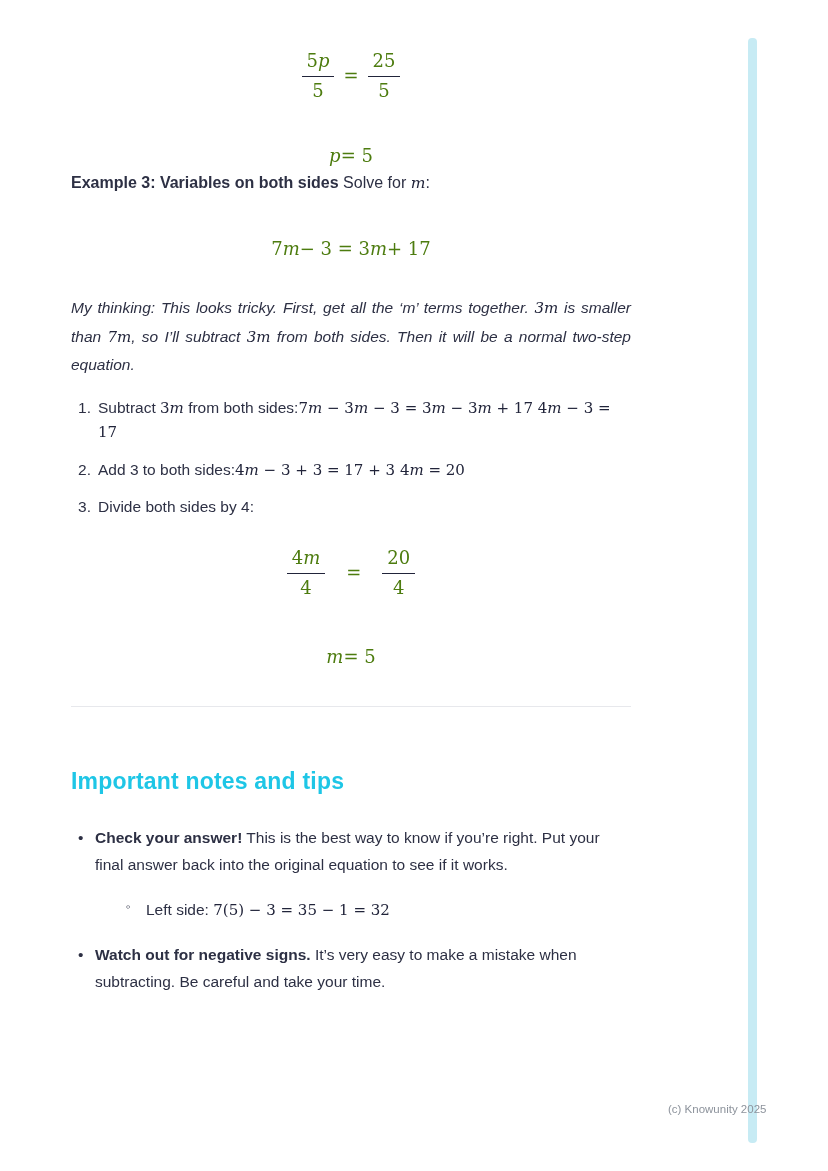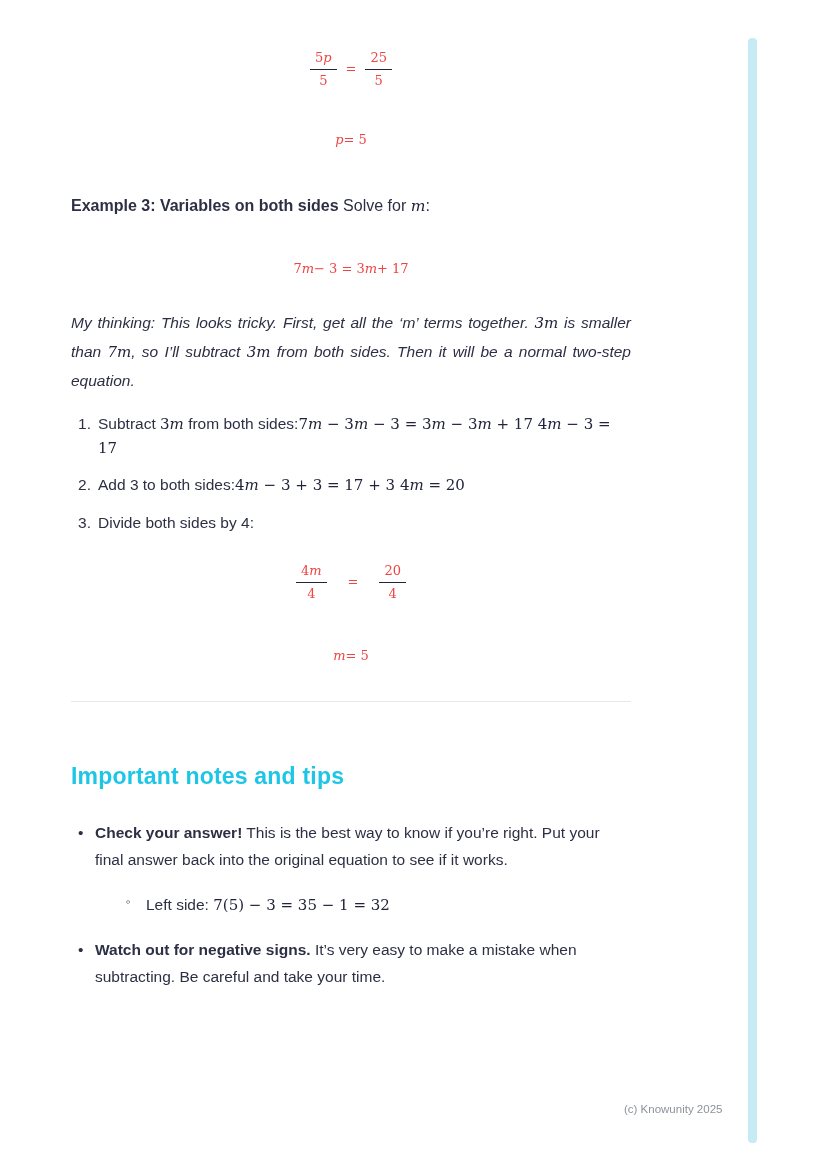--- a/index.html
+++ b/index.html
@@ -18,35 +18,35 @@
     left: 71px;
     top: 0;
     width: 560px;
   }
   
   .eq-row {
     display: flex;
     justify-content: center;
     align-items: center;
     font-family: "DejaVu Serif", serif;
-    font-size: 13px;
-    color: #ef4444;
+    font-size: 18px;
+    color: #4d7c0f;
   }
   .eq-row i, .seg-math i { font-style: italic; }
   .frac { display: inline-block; text-align: center; line-height: 1.25; }
   .frac .num { display: block; padding: 0 5px 3px; border-bottom: 1.2px solid #21243a; }
   .frac .den { display: block; padding-top: 3px; }
   .eq-sign { margin: 0 9px; }
   .eq-first { margin-top: 50px; }
   .eq-result1 { margin-top: 40px; }
   .eq-main3 { margin-top: 40px; }
   .eq-frac2 { margin-top: 28px; gap: 12px; }
   .eq-result2 { margin-top: 44px; }
   
-  .example-heading { margin-top: 44px; font-size: 16px; line-height: 1.5; }
+  .example-heading { font-size: 16px; line-height: 1.5; }
   .seg-bold { font-weight: 700; }
   .seg-italic { font-style: italic; }
   .seg-math { font-family: "DejaVu Serif", serif; font-size: 0.97em; color: #21243a; }
   .thinking {
     margin-top: 30px;
     font-style: italic;
     text-align: justify;
     line-height: 1.85;
   }
   .working-label { margin-top: 26px; font-weight: 700; font-size: 16px; }
@@ -76,21 +76,21 @@
     position: absolute;
     left: 748px;
     top: 38px;
     width: 9px;
     height: 1105px;
     background: #c7ebf4;
     border-radius: 4px;
   }
   .footer-credit {
     position: absolute;
-    left: 624px;
+    left: 668px;
     top: 1100px;
     font-size: 11.5px;
     color: #8d939c;
   }
 </style>
 </head>
 <body>
 
 <div class="content">
 

